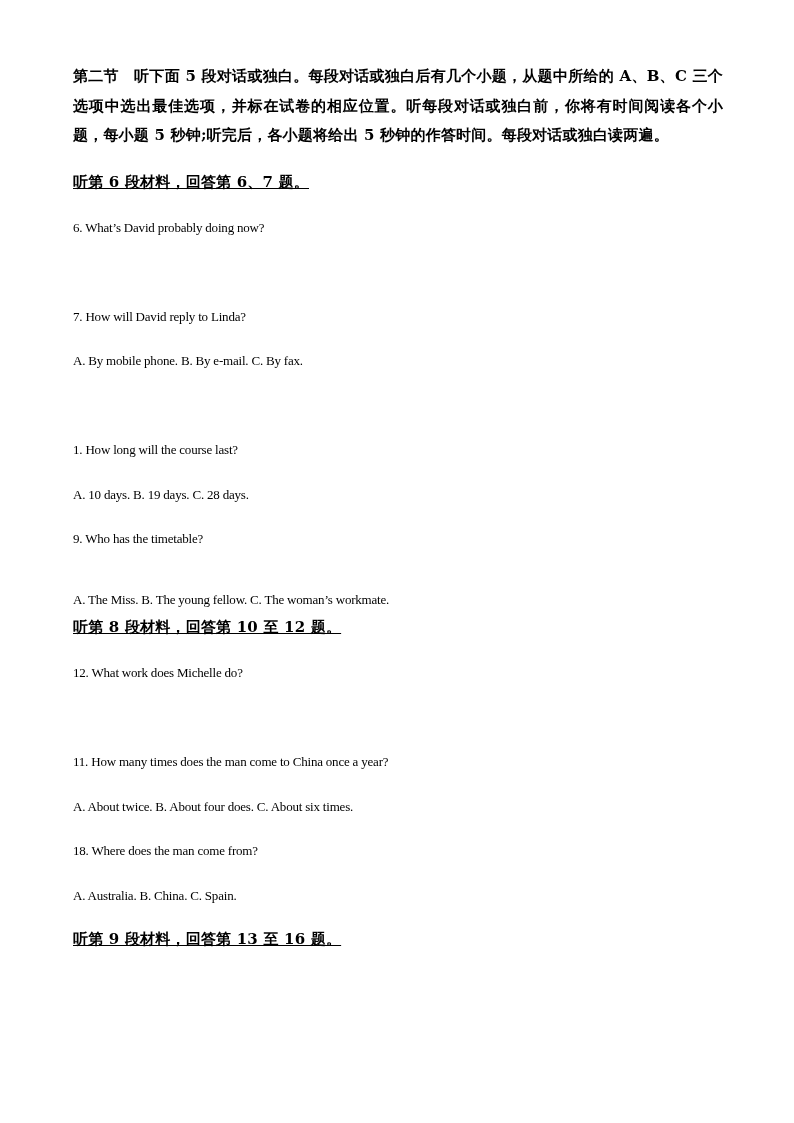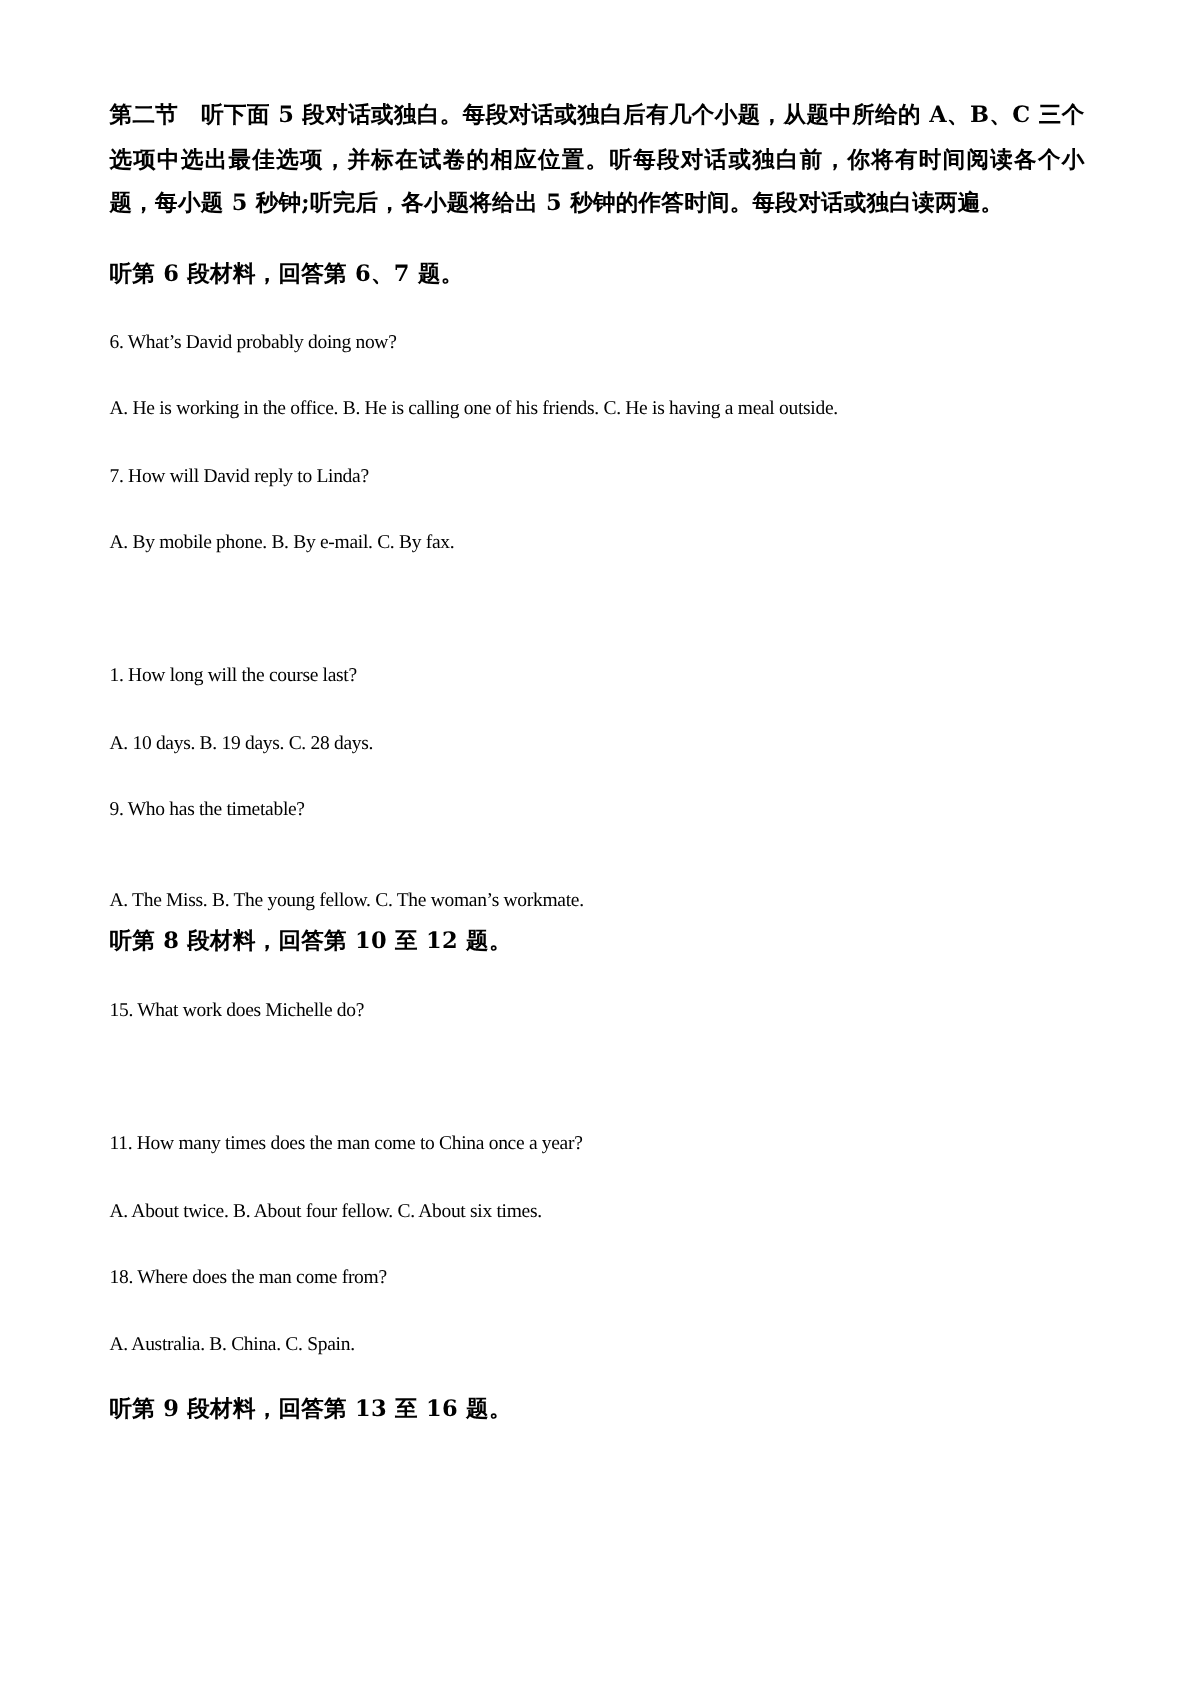--- a/index.html
+++ b/index.html
@@ -9,47 +9,46 @@
     position: absolute; left: 73px; top: 62px; width: 650px;
     font-family: "DejaVu Serif", "Liberation Serif", serif;
     font-weight: bold; font-size: 15px; line-height: 29.5px;
     letter-spacing: 0.2px; text-align: justify;
   }
   .line {
     position: absolute; left: 73px; white-space: nowrap;
   }
   .heading {
     font-family: "DejaVu Serif", "Liberation Serif", serif;
-    font-weight: bold; font-size: 15px; letter-spacing: 0.2px;
+    font-weight: bold; font-size: 15px; letter-spacing: 0.2px; text-decoration: underline;
   }
   .q, .opts {
     font-family: "Liberation Serif", "DejaVu Serif", serif;
     font-size: 13px; letter-spacing: -0.2px; text-align: right;
   }
 </style>
 </head>
 <body>
 
 <div class="page">
 
   <div class="intro">第二节　听下面 5 段对话或独白。每段对话或独白后有几个小题，从题中所给的 A、B、C 三个选项中选出最佳选项，并标在试卷的相应位置。听每段对话或独白前，你将有时间阅读各个小题，每小题 5 秒钟;听完后，各小题将给出 5 秒钟的作答时间。每段对话或独白读两遍。</div>
 
   <div class="line heading" style="top:173px">听第 6 段材料，回答第 6、7 题。</div>
   <div class="line q" style="top:220px">6. What’s David probably doing now?</div>
-  <div class="line opts" style="top:264px">A. He is working in the office. B. He is calling one of his friends. C. He is having a meal outside.</div>
   <div class="line q" style="top:309px">7. How will David reply to Linda?</div>
   <div class="line opts" style="top:353px">A. By mobile phone. B. By e-mail. C. By fax.</div>
 
   <div class="line q" style="top:442px">1. How long will the course last?</div>
   <div class="line opts" style="top:487px">A. 10 days. B.  19 days. C. 28 days.</div>
   <div class="line q" style="top:531px">9. Who has the timetable?</div>
   <div class="line opts" style="top:592px">A. The Miss. B. The young fellow. C. The woman’s workmate.</div>
 
   <div class="line heading" style="top:618px">听第 8 段材料，回答第 10 至 12 题。</div>
-  <div class="line q" style="top:665px">15. What work does Michelle  do?</div>
+  <div class="line q" style="top:665px">12. What work does Michelle  do?</div>
   <div class="line q" style="top:754px">11. How many times does the man come to China once a year?</div>
-  <div class="line opts" style="top:799px">A. About twice. B. About four fellow. C. About six times.</div>
+  <div class="line opts" style="top:799px">A. About twice. B. About four does. C. About six times.</div>
   <div class="line q" style="top:843px">18. Where does the man come from?</div>
   <div class="line opts" style="top:888px">A. Australia. B. China. C. Spain.</div>
 
   <div class="line heading" style="top:930px">听第 9 段材料，回答第 13 至 16 题。</div>
 
 </div>
 
 </body></html>

